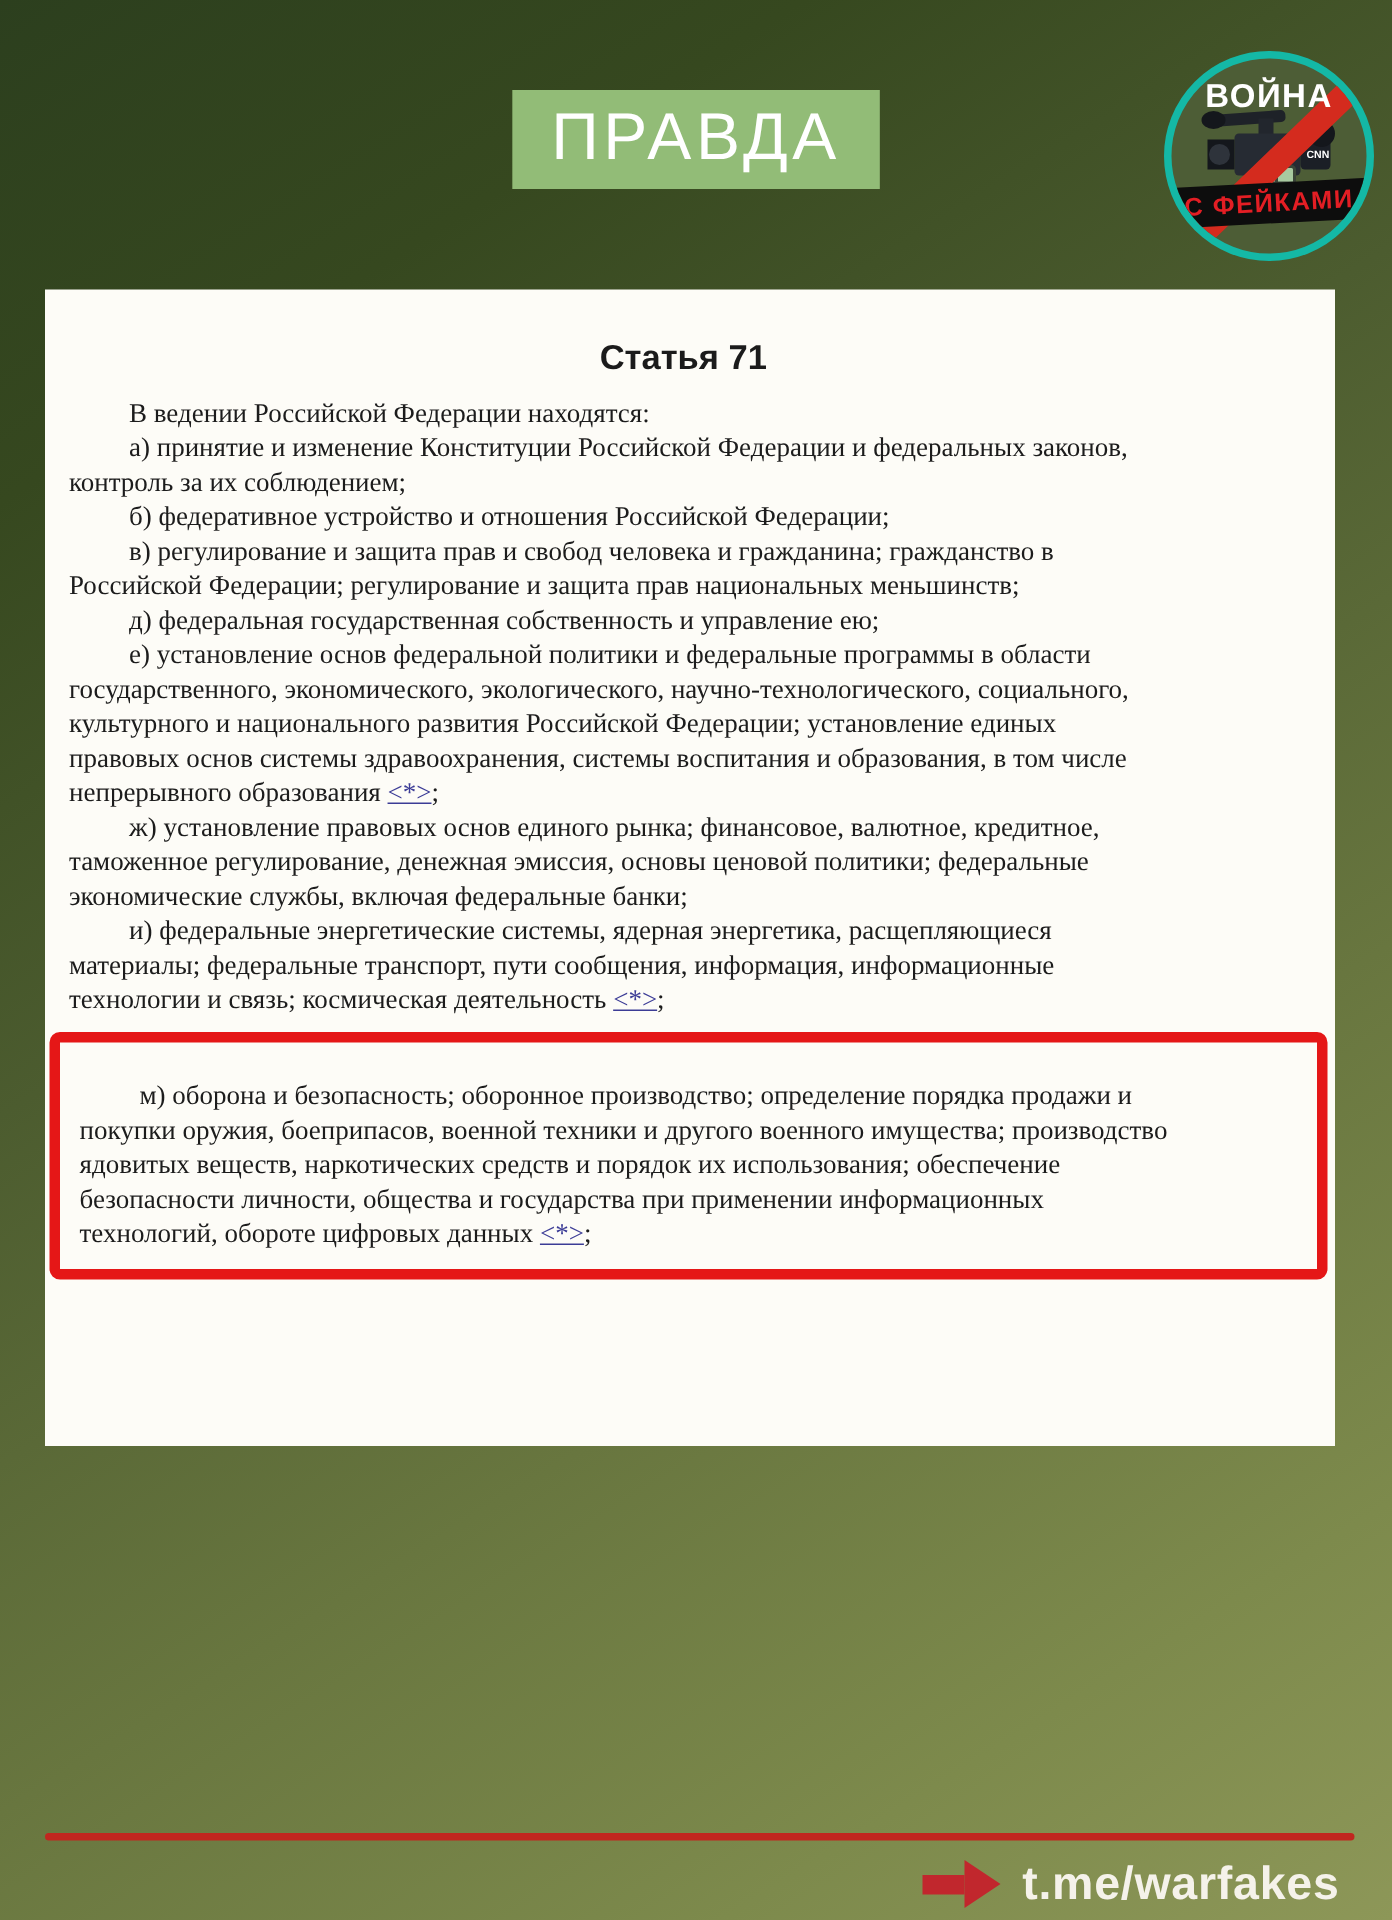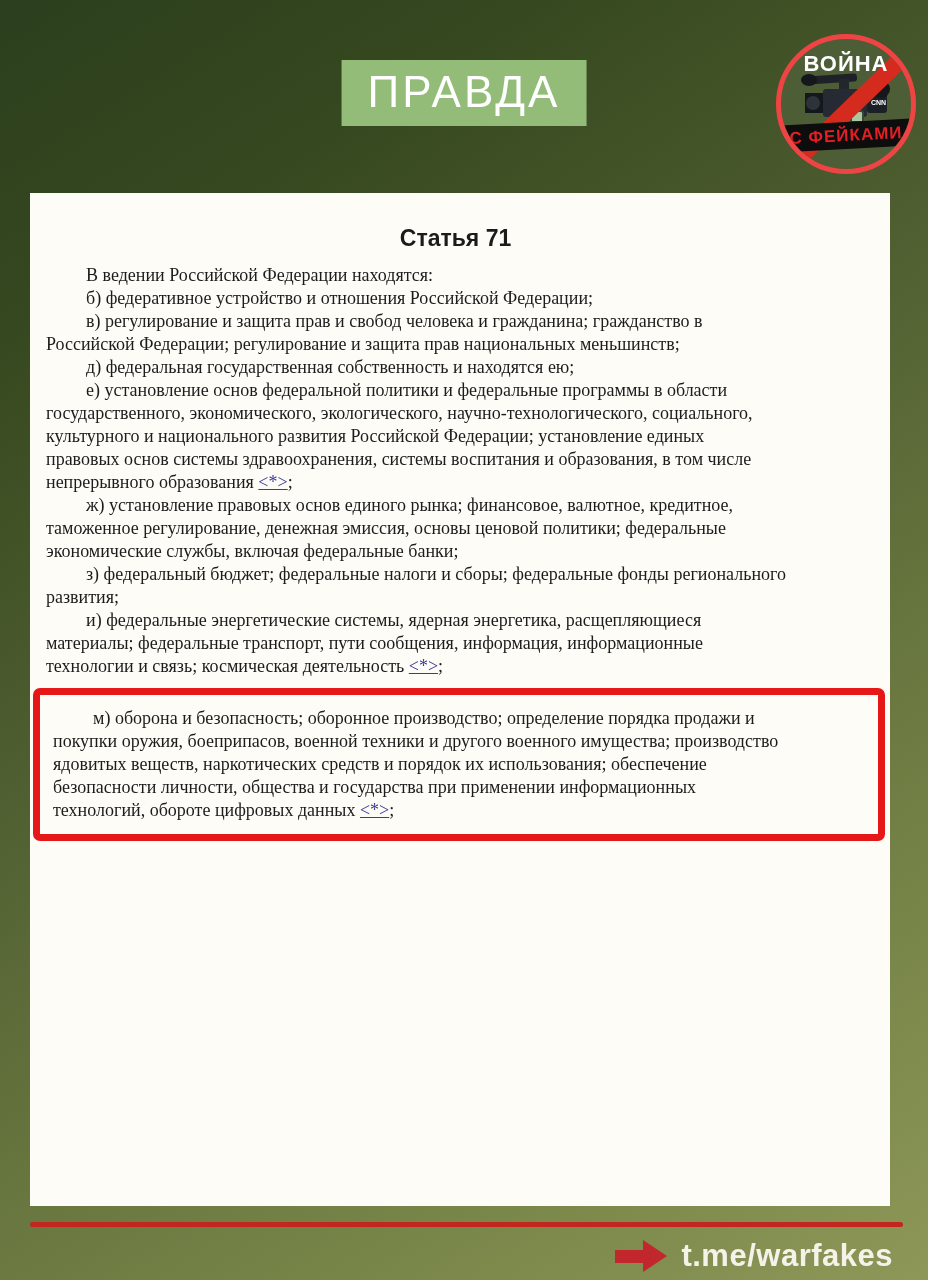--- a/index.html
+++ b/index.html
@@ -15,61 +15,61 @@
   .badge {
     position:absolute; top:60px; left:464px; transform:translateX(-50%);
     background:#92bc77; color:#ffffff;
     font-size:44px; font-weight:normal; letter-spacing:3px;
     padding:10px 26px 12px 26px; line-height:1;
   }
 
   
   .logo {
     position:absolute; top:34px; right:12px; width:140px; height:140px;
-    border-radius:50%; background:#4d5d36; border:5px solid #ef4444;
+    border-radius:50%; background:#4d5d36; border:5px solid #14b8a6;
     overflow:hidden;
   }
   .logo-top {
     position:absolute; top:12px; width:100%; text-align:center;
     color:#ffffff; font-weight:bold; font-size:22px; letter-spacing:1px; z-index:3;
   }
   .camera { position:absolute; top:32px; left:18px; width:96px; height:64px; z-index:1; }
   .slash {
     position:absolute; left:-16px; top:62px; width:168px; height:17px;
     background:#d42b1e; transform:rotate(-44deg); z-index:2; border-radius:2px;
   }
   .band {
     position:absolute; left:-10px; right:-10px; bottom:20px; height:27px;
     background:#0d0d0d; transform:rotate(-3deg); z-index:4;
     display:flex; align-items:center; justify-content:center;
   }
   .band span { color:#e31e24; font-weight:bold; font-size:17px; letter-spacing:1px; }
 
   
   .doc {
-    position:absolute; left:30px; top:193px; width:860px; height:1013px;
+    position:absolute; left:30px; top:193px; width:860px; height:771px;
     background:#fdfcf7; color:#1c1c1c;
     padding:18px 25px 18px 16px;
     font-family:"Liberation Serif", serif;
   }
   .doc h1 {
     font-family:"Liberation Sans", sans-serif;
     font-size:23px; font-weight:bold; text-align:center;
     margin-top:14px; color:#1b1b1b;
   }
   .doc-body { margin-top:12px; }
   .para {
     font-size:18px; line-height:23px; text-indent:40px;
     color:#1c1c1c;
   }
   .fnlink { color:#3c3c96; text-decoration:underline; cursor:pointer; }
   .highlight {
     border:7px solid #e51717; border-radius:7px;
     margin:10px -20px 0 -13px;
-    padding:2px 24px 12px 13px;
+    padding:14px 24px 12px 13px;
     background:#fdfcf7;
   }
   .highlight .para { margin-top:10px; }
 
   
   .footer-line {
     position:absolute; left:30px; top:1222px; width:873px; height:5px;
     background:#c1261f; border-radius:3px;
   }
   .footer {
@@ -114,26 +114,26 @@
   </div>
   <div class="band">
     <span>С ФЕЙКАМИ</span>
   </div>
 </div>
 
 <div class="doc">
   <h1>Статья 71</h1>
   <div class="doc-body" id="doc-body">
       <p class="para">В ведении Российской Федерации находятся:</p>
+      <p class="para">а) принятие и изменение Конституции Российской Федерации и федеральных законов,<br>контроль за их соблюдением;</p>
       <p class="para">б) федеративное устройство и отношения Российской Федерации;</p>
       <p class="para">в) регулирование и защита прав и свобод человека и гражданина; гражданство в<br>Российской Федерации; регулирование и защита прав национальных меньшинств;</p>
-      <p class="para">д) федеральная государственная собственность и находятся ею;</p>
+      <p class="para">д) федеральная государственная собственность и управление ею;</p>
       <p class="para">е) установление основ федеральной политики и федеральные программы в области<br>государственного, экономического, экологического, научно-технологического, социального,<br>культурного и национального развития Российской Федерации; установление единых<br>правовых основ системы здравоохранения, системы воспитания и образования, в том числе<br>непрерывного образования <a class="fnlink">&lt;*&gt;</a>;</p>
       <p class="para">ж) установление правовых основ единого рынка; финансовое, валютное, кредитное,<br>таможенное регулирование, денежная эмиссия, основы ценовой политики; федеральные<br>экономические службы, включая федеральные банки;</p>
-      <p class="para">з) федеральный бюджет; федеральные налоги и сборы; федеральные фонды регионального<br>развития;</p>
       <p class="para">и) федеральные энергетические системы, ядерная энергетика, расщепляющиеся<br>материалы; федеральные транспорт, пути сообщения, информация, информационные<br>технологии и связь; космическая деятельность <a class="fnlink">&lt;*&gt;</a>;</p>
       <div class="highlight">
         <p class="para">м) оборона и безопасность; оборонное производство; определение порядка продажи и<br>покупки оружия, боеприпасов, военной техники и другого военного имущества; производство<br>ядовитых веществ, наркотических средств и порядок их использования; обеспечение<br>безопасности личности, общества и государства при применении информационных<br>технологий, обороте цифровых данных <a class="fnlink">&lt;*&gt;</a>;</p>
       </div>
     </div>
 </div>
 
 <div class="footer-line"></div>
 <div class="footer">
   <span class="arrow">

